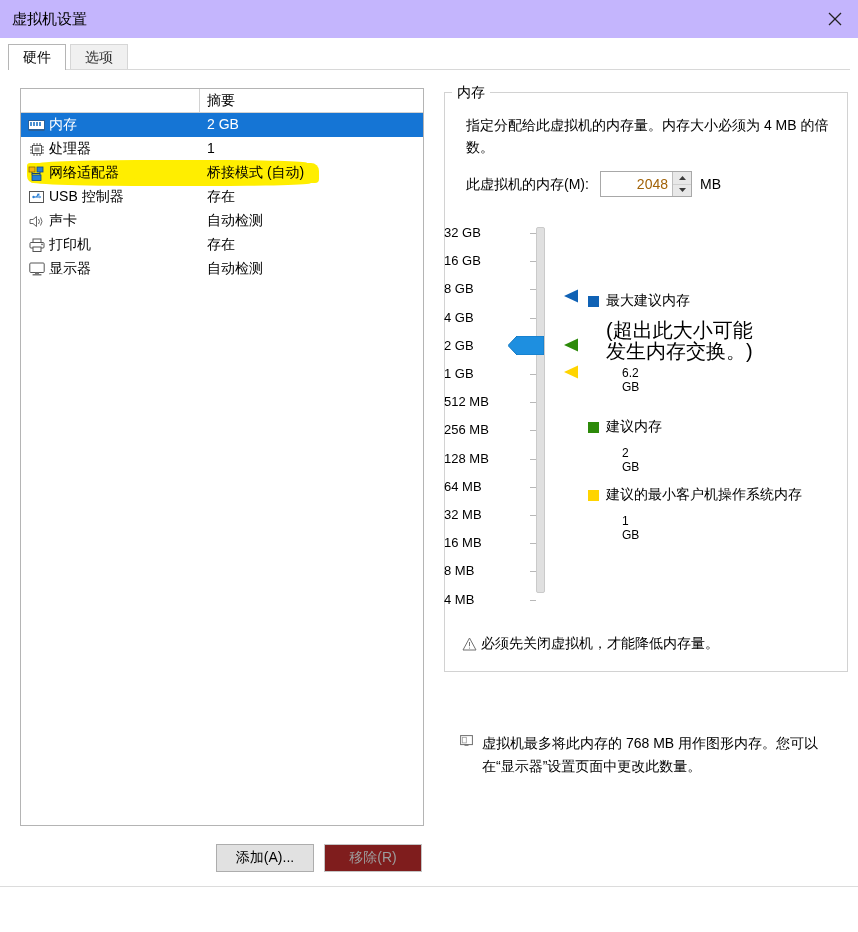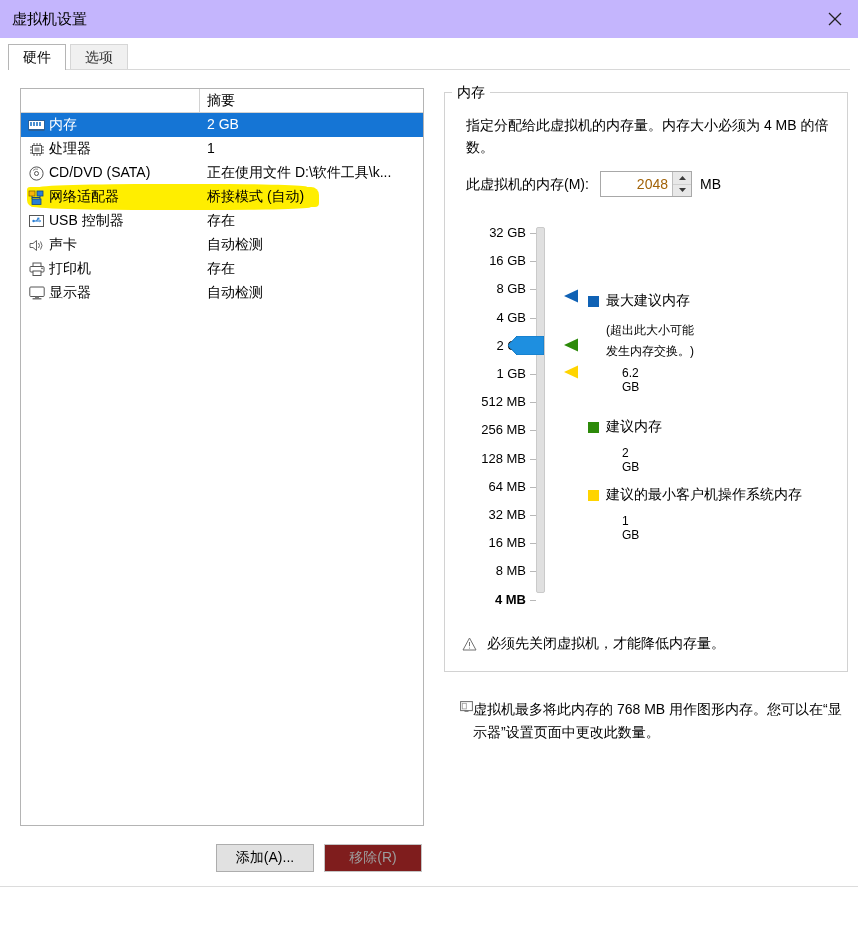--- a/index.html
+++ b/index.html
@@ -153,21 +153,21 @@
     cursor: default;
   }
   .spin-dn { border-top: 1px solid #d0d0d0; }
   .mem-unit {
     position: absolute; left: 700px; top: 176px; font-size: 14px;
   }
 
   
   .scale { position: absolute; left: 444px; top: 225px; width: 404px; height: 380px; }
   .tick-label {
-    position: absolute; right: 0; width: 80px; text-align: right;
+    position: absolute; right: 0; width: 80px; 
     font-size: 13px; color: #000; white-space: nowrap;
   }
   .tick-dash {
     position: absolute; width: 6px; height: 1px; background: #b8b8b8;
   }
   .track {
     position: absolute; left: 92px; top: 2px; width: 9px; height: 366px;
     background: #e0e0e0; border: 1px solid #cacaca; border-radius: 2px;
   }
   .thumb {
@@ -180,34 +180,34 @@
 
   
   .legend-item { position: absolute; }
   .legend-swatch {
     position: absolute; width: 11px; height: 11px;
   }
   .legend-label {
     position: absolute; left: 18px; top: -4px; font-size: 14px; white-space: nowrap;
   }
   .legend-sub {
-    position: absolute; left: 18px; font-size: 12px; line-height: 21px; white-space: pre;
+    position: absolute; left: 18px; font-size: 20px; line-height: 21px; white-space: pre;
   }
   .legend-value { position: absolute; left: 34px; font-size: 12px; }
 
   
   .note-warn {
     position: absolute; left: 462px; top: 634px; width: 380px;
-    display: flex; align-items: flex-start; gap: 10px;
+    display: flex; align-items: flex-start; gap: 4px;
     font-size: 14px;
   }
   .note-warn .txt { padding-top: 1px; }
   .note-info {
-    position: absolute; left: 460px; top: 698px; width: 390px;
-    display: flex; align-items: flex-start; 
+    position: absolute; left: 460px; top: 732px; width: 390px;
+    display: flex; align-items: flex-start; gap: 9px;
     font-size: 14px; line-height: 23px;
   }
   .note-icon { flex: 0 0 auto; margin-top: 3px; }
   .note-icon svg { display:block; }
 
   
   .footer-sep {
     position: absolute; left: 0; top: 886px; width: 858px; height: 1px;
     background: #dcdcdc;
   }
@@ -273,31 +273,20 @@
               <line x1="1" y1="8" x2="3" y2="8"></line>
               <line x1="1" y1="11" x2="3" y2="11"></line>
               <line x1="13" y1="5" x2="15" y2="5"></line>
               <line x1="13" y1="8" x2="15" y2="8"></line>
               <line x1="13" y1="11" x2="15" y2="11"></line>
             </g>
           </svg>
         </div>
         <div class="dl-name">处理器</div>
         <div class="dl-sum">1</div>
-      </div>
-      <div class="dl-row">
-        <div class="dl-icon">
-          <svg width="15" height="15" viewBox="0 0 15 15">
-            <circle cx="7.5" cy="7.5" r="6.6" fill="#fff" stroke="#555"></circle>
-            <circle cx="7.5" cy="7.5" r="2" fill="#fff" stroke="#555"></circle>
-            <path d="M4 4.5 A5 5 0 0 1 9 3.2" stroke="#8a8a8a" fill="none" stroke-width="1"></path>
-          </svg>
-        </div>
-        <div class="dl-name">CD/DVD (SATA)</div>
-        <div class="dl-sum">正在使用文件 D:\软件工具\k...</div>
       </div>
       <div class="dl-row">
         <div class="hl-marker"></div>
         <div class="dl-icon">
           <svg width="17" height="15" viewBox="0 0 17 15">
             <rect x="1" y="1" width="6" height="5" fill="#f7b50a" stroke="#8a6400" stroke-width="0.8"></rect>
             <rect x="9" y="1" width="6" height="5" fill="#2a7fd4" stroke="#12457f" stroke-width="0.8"></rect>
             <rect x="4" y="9" width="9" height="5.5" fill="#2a7fd4" stroke="#12457f" stroke-width="0.8"></rect>
             <line x1="4" y1="7.5" x2="12" y2="7.5" stroke="#12457f" stroke-width="1"></line>
             <line x1="4" y1="6" x2="4" y2="9" stroke="#12457f" stroke-width="1"></line>
@@ -408,21 +397,21 @@
       <div class="tick-label" style="left: 0px; top: 225.6px; width: 82px;">128 MB</div>
       <div class="tick-dash" style="left: 86px; top: 233.6px;"></div>
       <div class="tick-label" style="left: 0px; top: 253.8px; width: 82px;">64 MB</div>
       <div class="tick-dash" style="left: 86px; top: 261.8px;"></div>
       <div class="tick-label" style="left: 0px; top: 282px; width: 82px;">32 MB</div>
       <div class="tick-dash" style="left: 86px; top: 290px;"></div>
       <div class="tick-label" style="left: 0px; top: 310.2px; width: 82px;">16 MB</div>
       <div class="tick-dash" style="left: 86px; top: 318.2px;"></div>
       <div class="tick-label" style="left: 0px; top: 338.4px; width: 82px;">8 MB</div>
       <div class="tick-dash" style="left: 86px; top: 346.4px;"></div>
-      <div class="tick-label" style="left: 0px; top: 366.6px; width: 82px; font-weight: bold;">4 MB</div>
+      <div class="tick-label" style="left: 0px; top: 366.6px; width: 82px;">4 MB</div>
       <div class="tick-dash" style="left: 86px; top: 374.6px;"></div>
     </div>
   <div class="track"></div>
 
   <div class="thumb" style="left:64px; top:111px;">
     <svg width="36" height="19" viewBox="0 0 36 19">
       <path d="M9 0 H36 V19 H9 L0 9.5 Z" fill="#1e8fe0" stroke="#1277c0" stroke-width="1"></path>
     </svg>
   </div>
 

